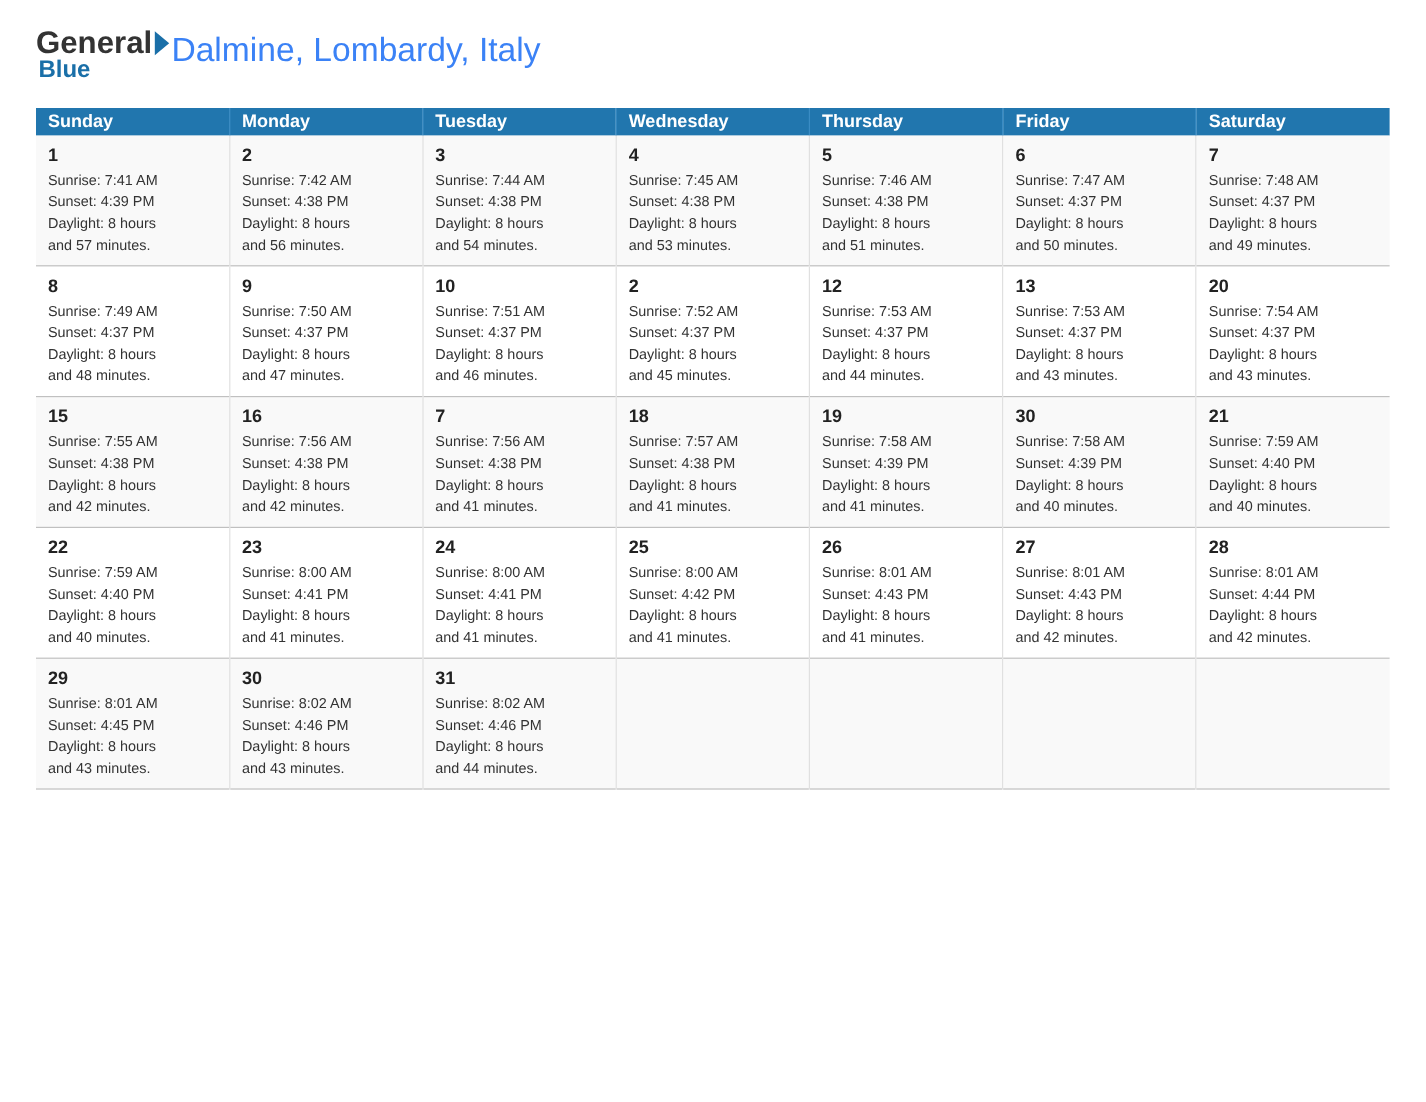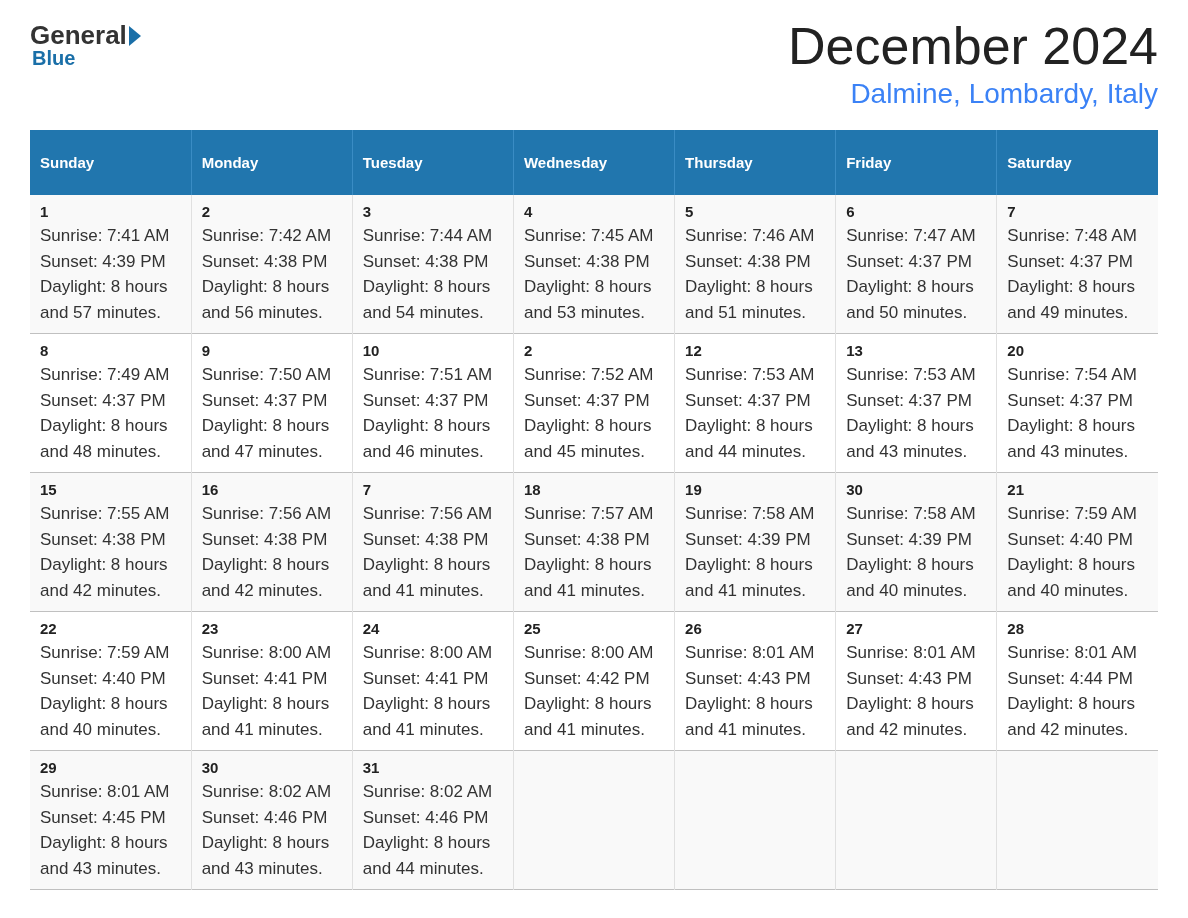--- a/index.html
+++ b/index.html
@@ -5,21 +5,20 @@
     * { box-sizing: border-box; margin: 0; padding: 0; }
     body {
       font-family: Arial, sans-serif;
       background: #ffffff;
       padding: 20px 30px;
       width: 1188px;
       min-height: 918px;
     }
     .header {
       display: flex;
-      justify-content: space-between;
       align-items: flex-start;
       margin-bottom: 20px;
     }
     .logo {
       display: flex;
       flex-direction: column;
       align-items: flex-start;
     }
     .logo-text {
       font-size: 26px;
@@ -61,21 +60,21 @@
       width: 100%;
       border-collapse: collapse;
     }
     thead tr {
       background-color: #2176ae;
     }
     thead th {
       color: #ffffff;
       font-size: 15px;
       font-weight: 600;
-      padding: 24px 10px;
+      padding: 3px 10px;
       text-align: left;
       border-right: 1px solid #3a8cc4;
     }
     thead th:last-child {
       border-right: none;
     }
     tbody tr {
       border-bottom: 1px solid #c0c0c0;
     }
     tbody td {
@@ -91,21 +90,21 @@
       border-right: none;
     }
     .day-number {
       font-size: 15px;
       font-weight: 600;
       color: #222;
       display: block;
       margin-bottom: 3px;
     }
     .day-info {
-      font-size: 17px;
+      font-size: 12px;
       color: #333;
       line-height: 1.5;
     }
     .empty-cell {
       background: #fff;
     }
     tbody tr:nth-child(odd) td {
       background-color: #f9f9f9;
     }
     tbody tr:nth-child(even) td {
@@ -119,21 +118,20 @@
   <div class="logo">
     <div class="logo-text">
       <span class="logo-general">General</span>
       <span class="logo-arrow"></span>
     </div>
     <div style="margin-top:-4px; margin-left:2px;">
       <span class="logo-blue">Blue</span>
     </div>
   </div>
   <div class="title-section">
-    <div class="month-title">December 2024</div>
     <div class="subtitle">Dalmine, Lombardy, Italy</div>
   </div>
 </div>
 
 <table>
   <thead>
     <tr>
     <th>Sunday</th>
         <th>Monday</th>
         <th>Tuesday</th>

